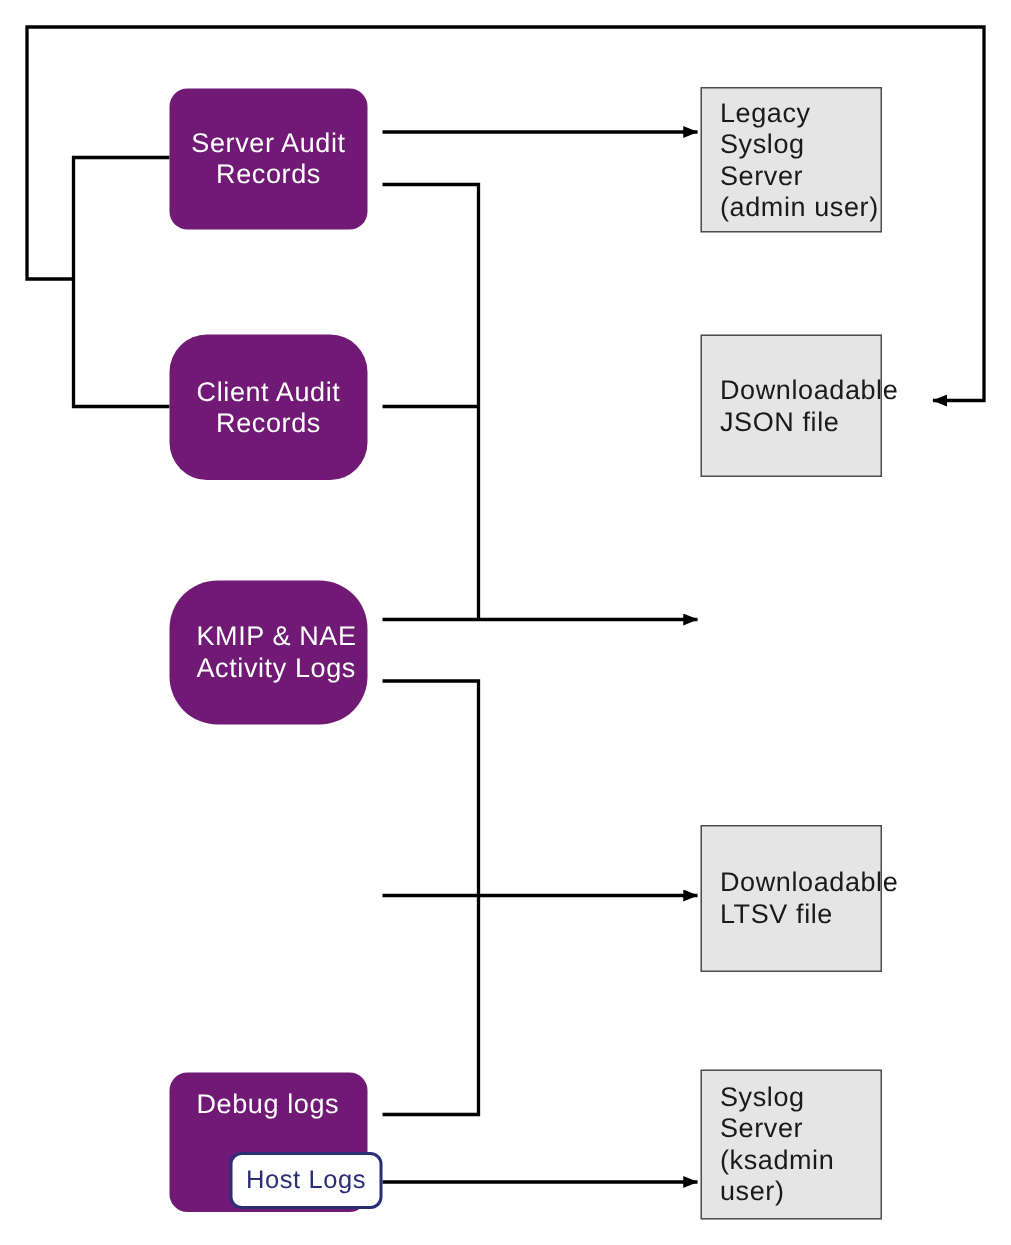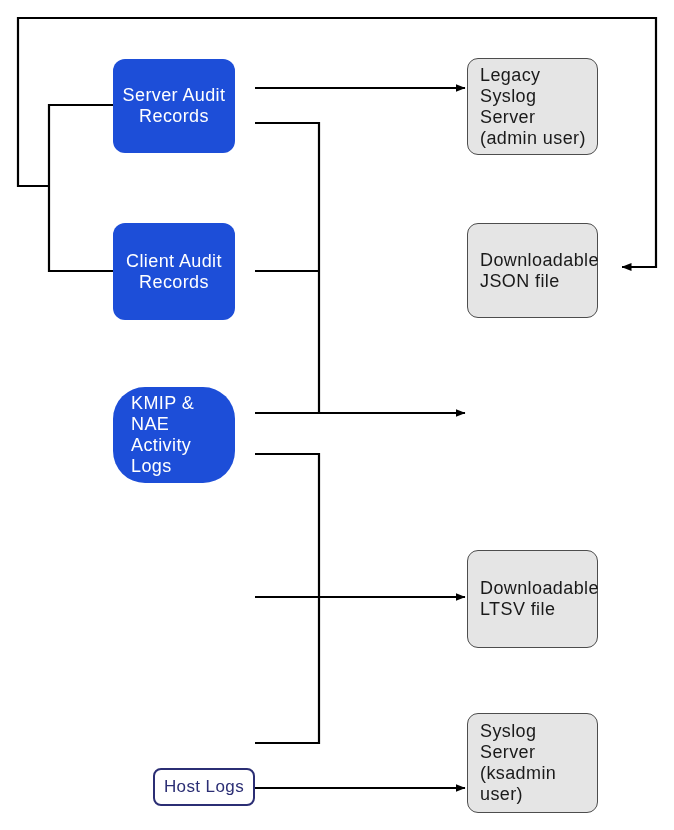--- a/index.html
+++ b/index.html
@@ -18,35 +18,35 @@
     align-items:center;
     z-index:1;
   }
   .node .lbl{
     white-space:pre-line;
     font-size:18px;
     line-height:21px;
     letter-spacing:0.4px;
   }
   .src{
-    background:#1d4ed8;
+    background:#701a75;
     color:#ffffff;
     border-radius:12px;
-    width:122px;
+    width:132px;
     left:113px;
   }
   .src.center{justify-content:center;text-align:center;}
   .src.left{justify-content:flex-start;padding-left:18px;text-align:left;}
   .src.topleft{align-items:flex-start;justify-content:flex-start;padding:11px 0 0 18px;text-align:left;}
   .dst{
     background:#e5e5e5;
     color:#1a1a1a;
     border:1.6px solid #4d4d4d;
-    border-radius:11px;
-    width:131px;
+    border-radius:0;
+    width:121px;
     left:467px;
     justify-content:flex-start;
     padding-left:12px;
     text-align:left;
   }
   .subnode{
     position:absolute;
     box-sizing:border-box;
     background:#ffffff;
     border:2px solid #2b2e74;
@@ -81,31 +81,34 @@
       <path d="M 255 597 H 465" marker-end="url(#arrow)"></path>
       <path d="M 255 788 H 465" marker-end="url(#arrow)"></path>
     </g>
   </svg>
 
   <div class="node src center" style="top:59px;height:94px;">
     <span class="lbl">Server Audit
 Records</span>
   </div>
 
-  <div class="node src center" style="top:223px;height:97px;">
+  <div class="node src center" style="top:223px;height:97px;border-radius:25px;">
     <span class="lbl">Client Audit
 Records</span>
   </div>
 
   <div class="node src left" style="top:387px;height:96px;border-radius:32px;">
     <span class="lbl">KMIP &amp; NAE
 Activity Logs</span>
   </div>
 
 
+  <div class="node src topleft" style="top:715px;height:93px;">
+    <span class="lbl">Debug logs</span>
+  </div>
 
   <div class="subnode" style="left:153px;top:768px;width:102px;height:38px;text-align:right;">
     <span class="lbl">Host Logs</span>
   </div>
 
   <div class="node dst" style="top:58px;height:97px;">
     <span class="lbl">Legacy
 Syslog Server
 (admin user)</span>
   </div>

